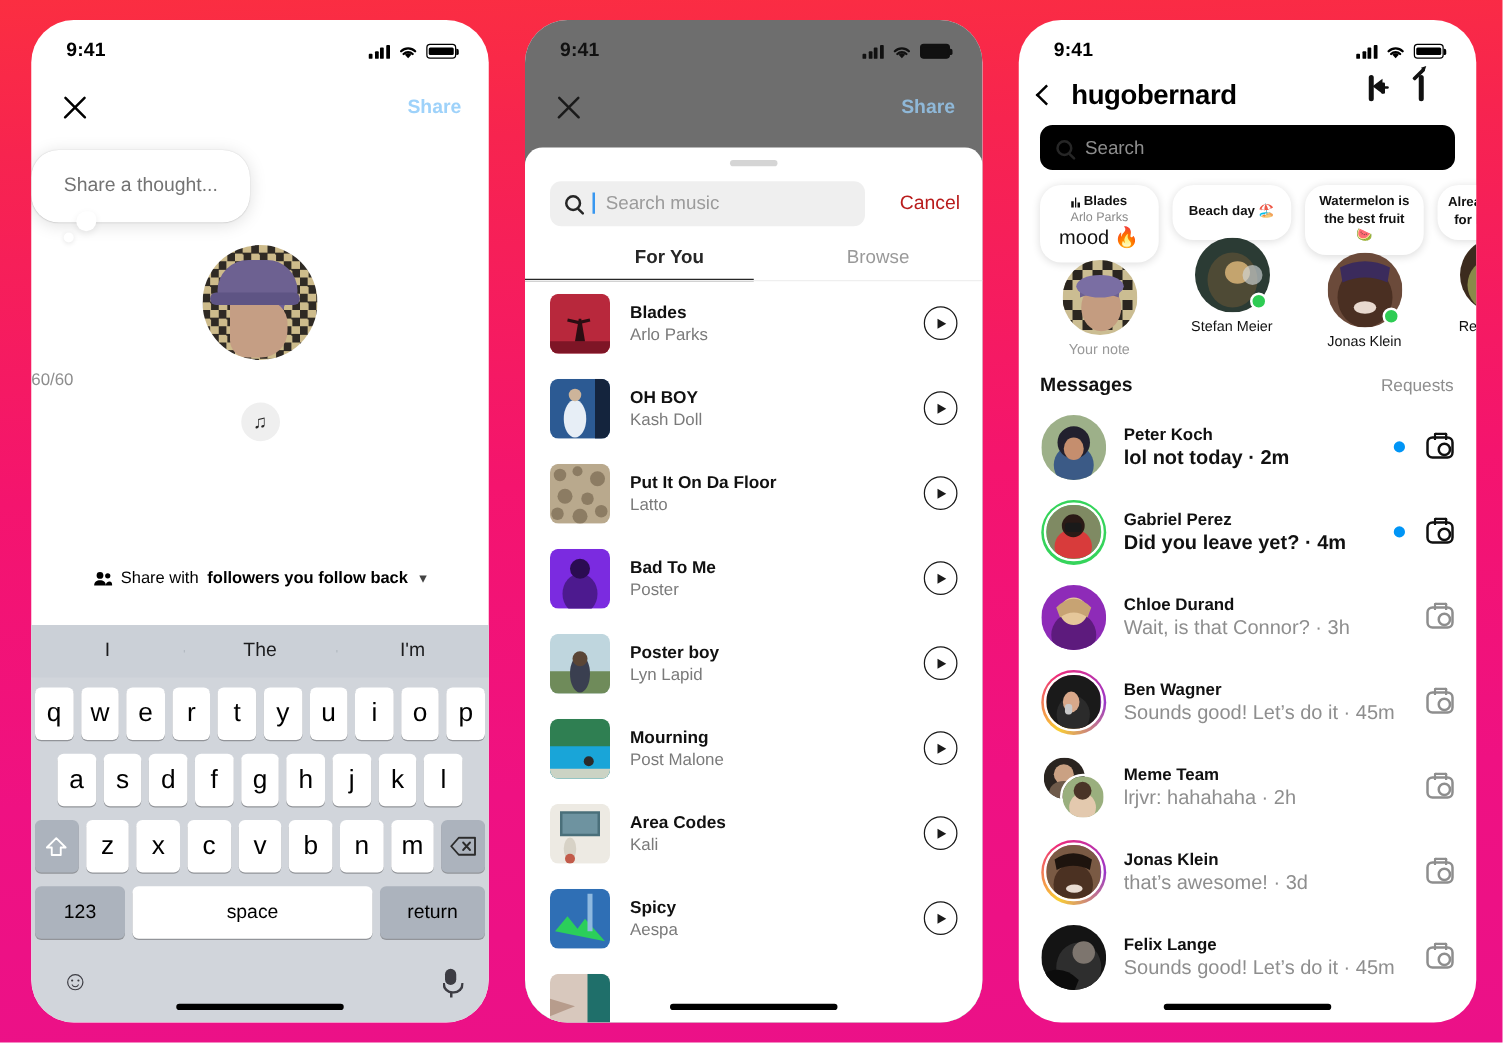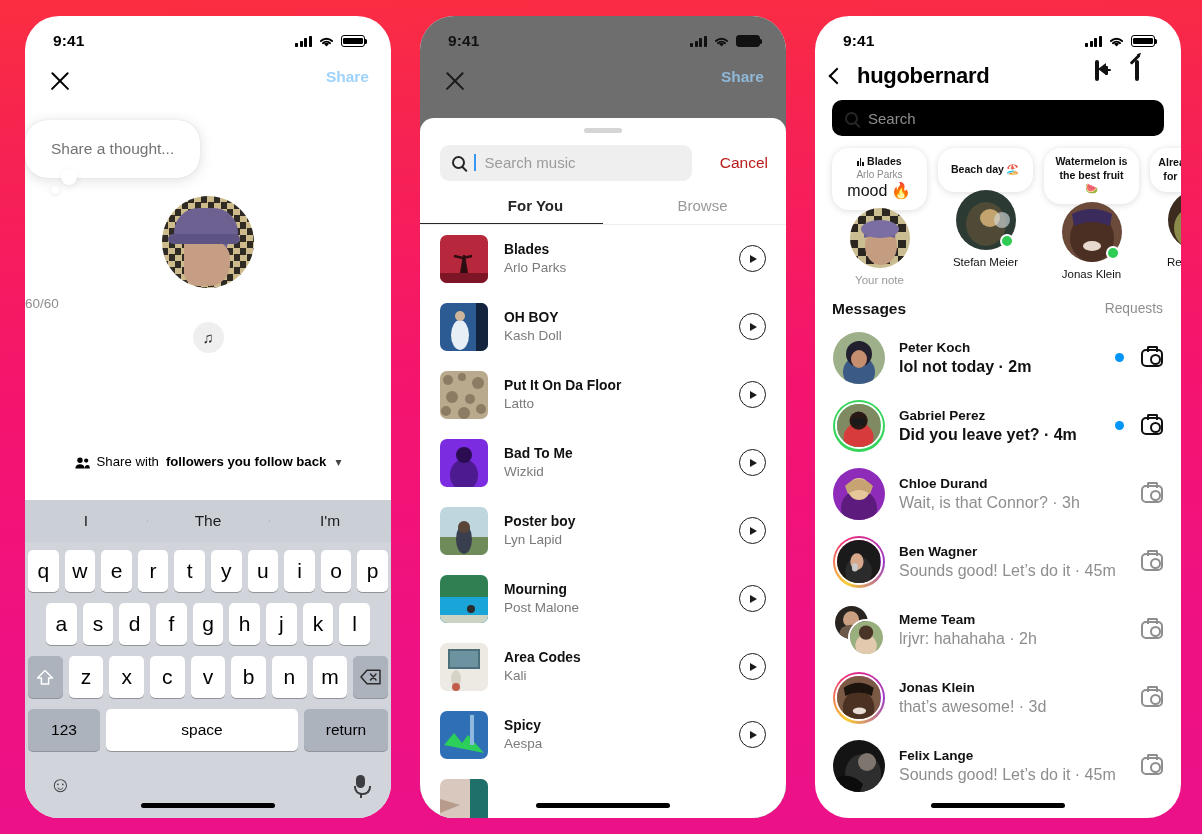--- a/index.html
+++ b/index.html
@@ -40,21 +40,21 @@
   .batt::before { content:""; position:absolute; inset:1.4px; background:#000; border-radius:1.2px; }
   .batt::after { content:""; position:absolute; right:-3.4px; top:3.2px; width:2px; height:5px;
                  background:#000; border-radius:0 1.5px 1.5px 0; }
 
   .home-indicator {
     position: absolute; bottom: 10px; left: 50%; transform: translateX(-50%);
     width: 134px; height: 5px; border-radius: 3px; background: #000;
   }
 
   
-  .p1-top { display:flex; justify-content:space-between; padding: 8px 22px 0 22px; height: 44px; }
+  .p1-top { display:flex; align-items:center; justify-content:space-between; padding: 8px 22px 0 22px; height: 44px; }
   .x-btn { width: 26px; height: 26px; position: relative; cursor: pointer; }
   .x-btn::before, .x-btn::after {
     content:""; position:absolute; left:1px; top:12px; width:24px; height:2.4px; background:#000; border-radius:2px;
   }
   .x-btn::before { transform: rotate(45deg); }
   .x-btn::after  { transform: rotate(-45deg); }
   .share-link { font-size:15.5px; font-weight:bold; color:#9ED2FA; }
 
   .note-area { position:relative; padding-top: 16px; text-align:left; }
   .bubble {
@@ -525,21 +525,21 @@
       <div class="song">
         <div class="cover">
           <svg class="ph" viewBox="0 0 48 48">
                 <rect width="48" height="48" fill="#7B2BE0"></rect>
                 <ellipse cx="24" cy="36" rx="14" ry="16" fill="#4d1a8f"></ellipse>
                 <circle cx="24" cy="16" r="8" fill="#2b0c52"></circle>
               </svg>
         </div>
         <div class="song-meta">
           <div class="song-title">Bad To Me</div>
-          <div class="song-artist">Wizkid</div>
+          <div class="song-artist">Poster</div>
         </div>
         <div class="playbtn">
               <i></i>
             </div>
       </div>
       <div class="song">
         <div class="cover">
           <svg class="ph" viewBox="0 0 48 48">
                 <rect width="48" height="48" fill="#BFD6DE"></rect>
                 <rect y="30" width="48" height="18" fill="#6f8b5a"></rect>

